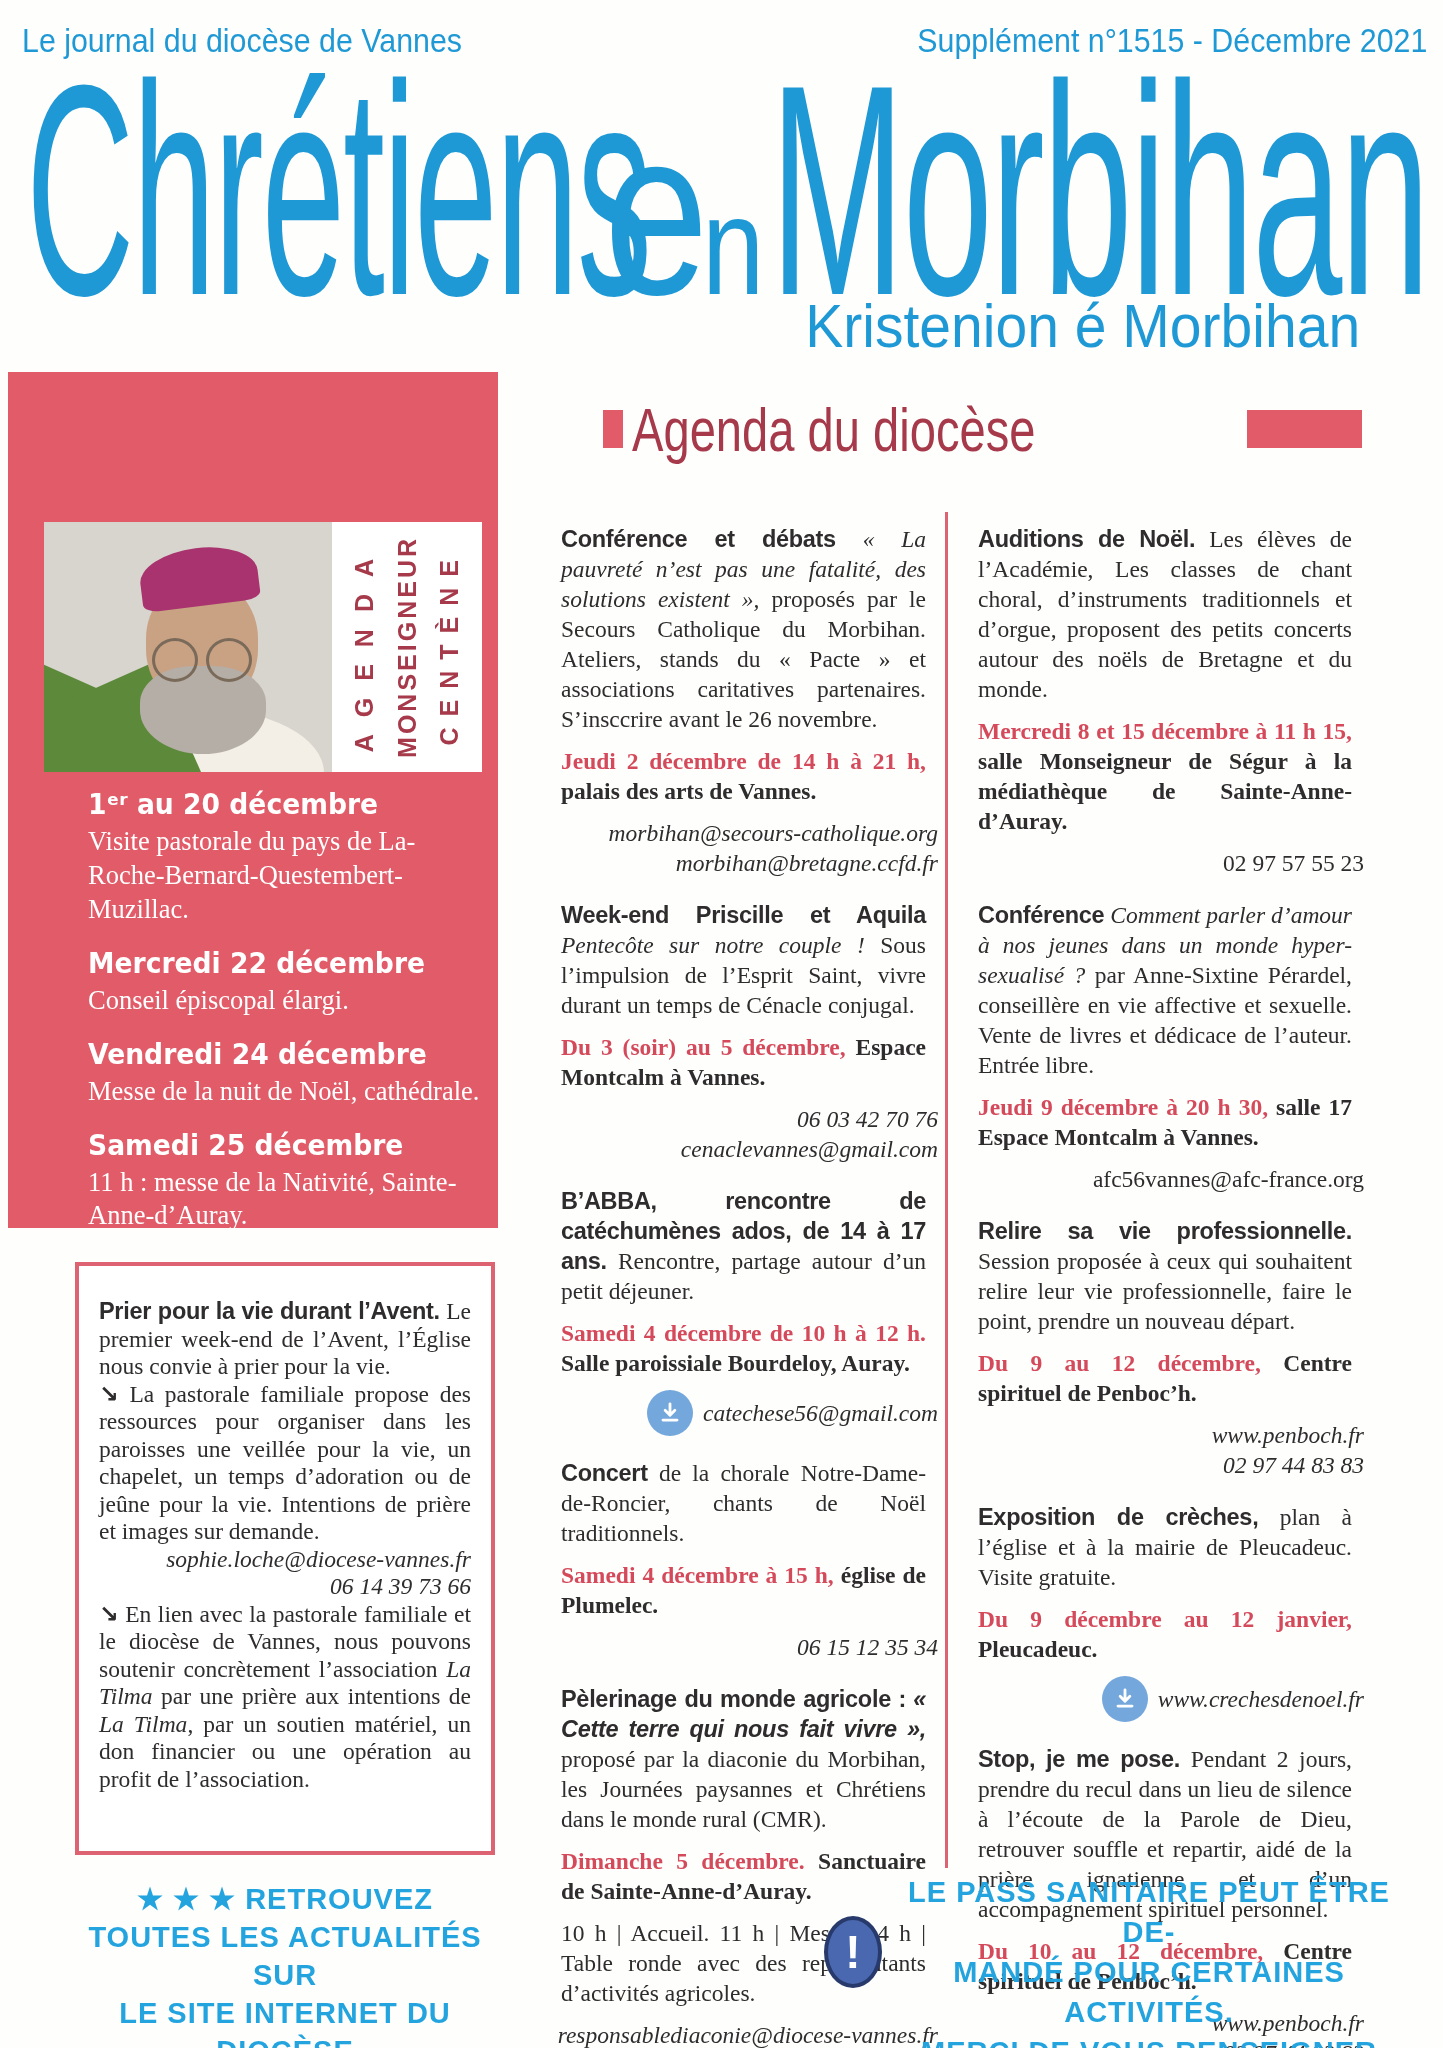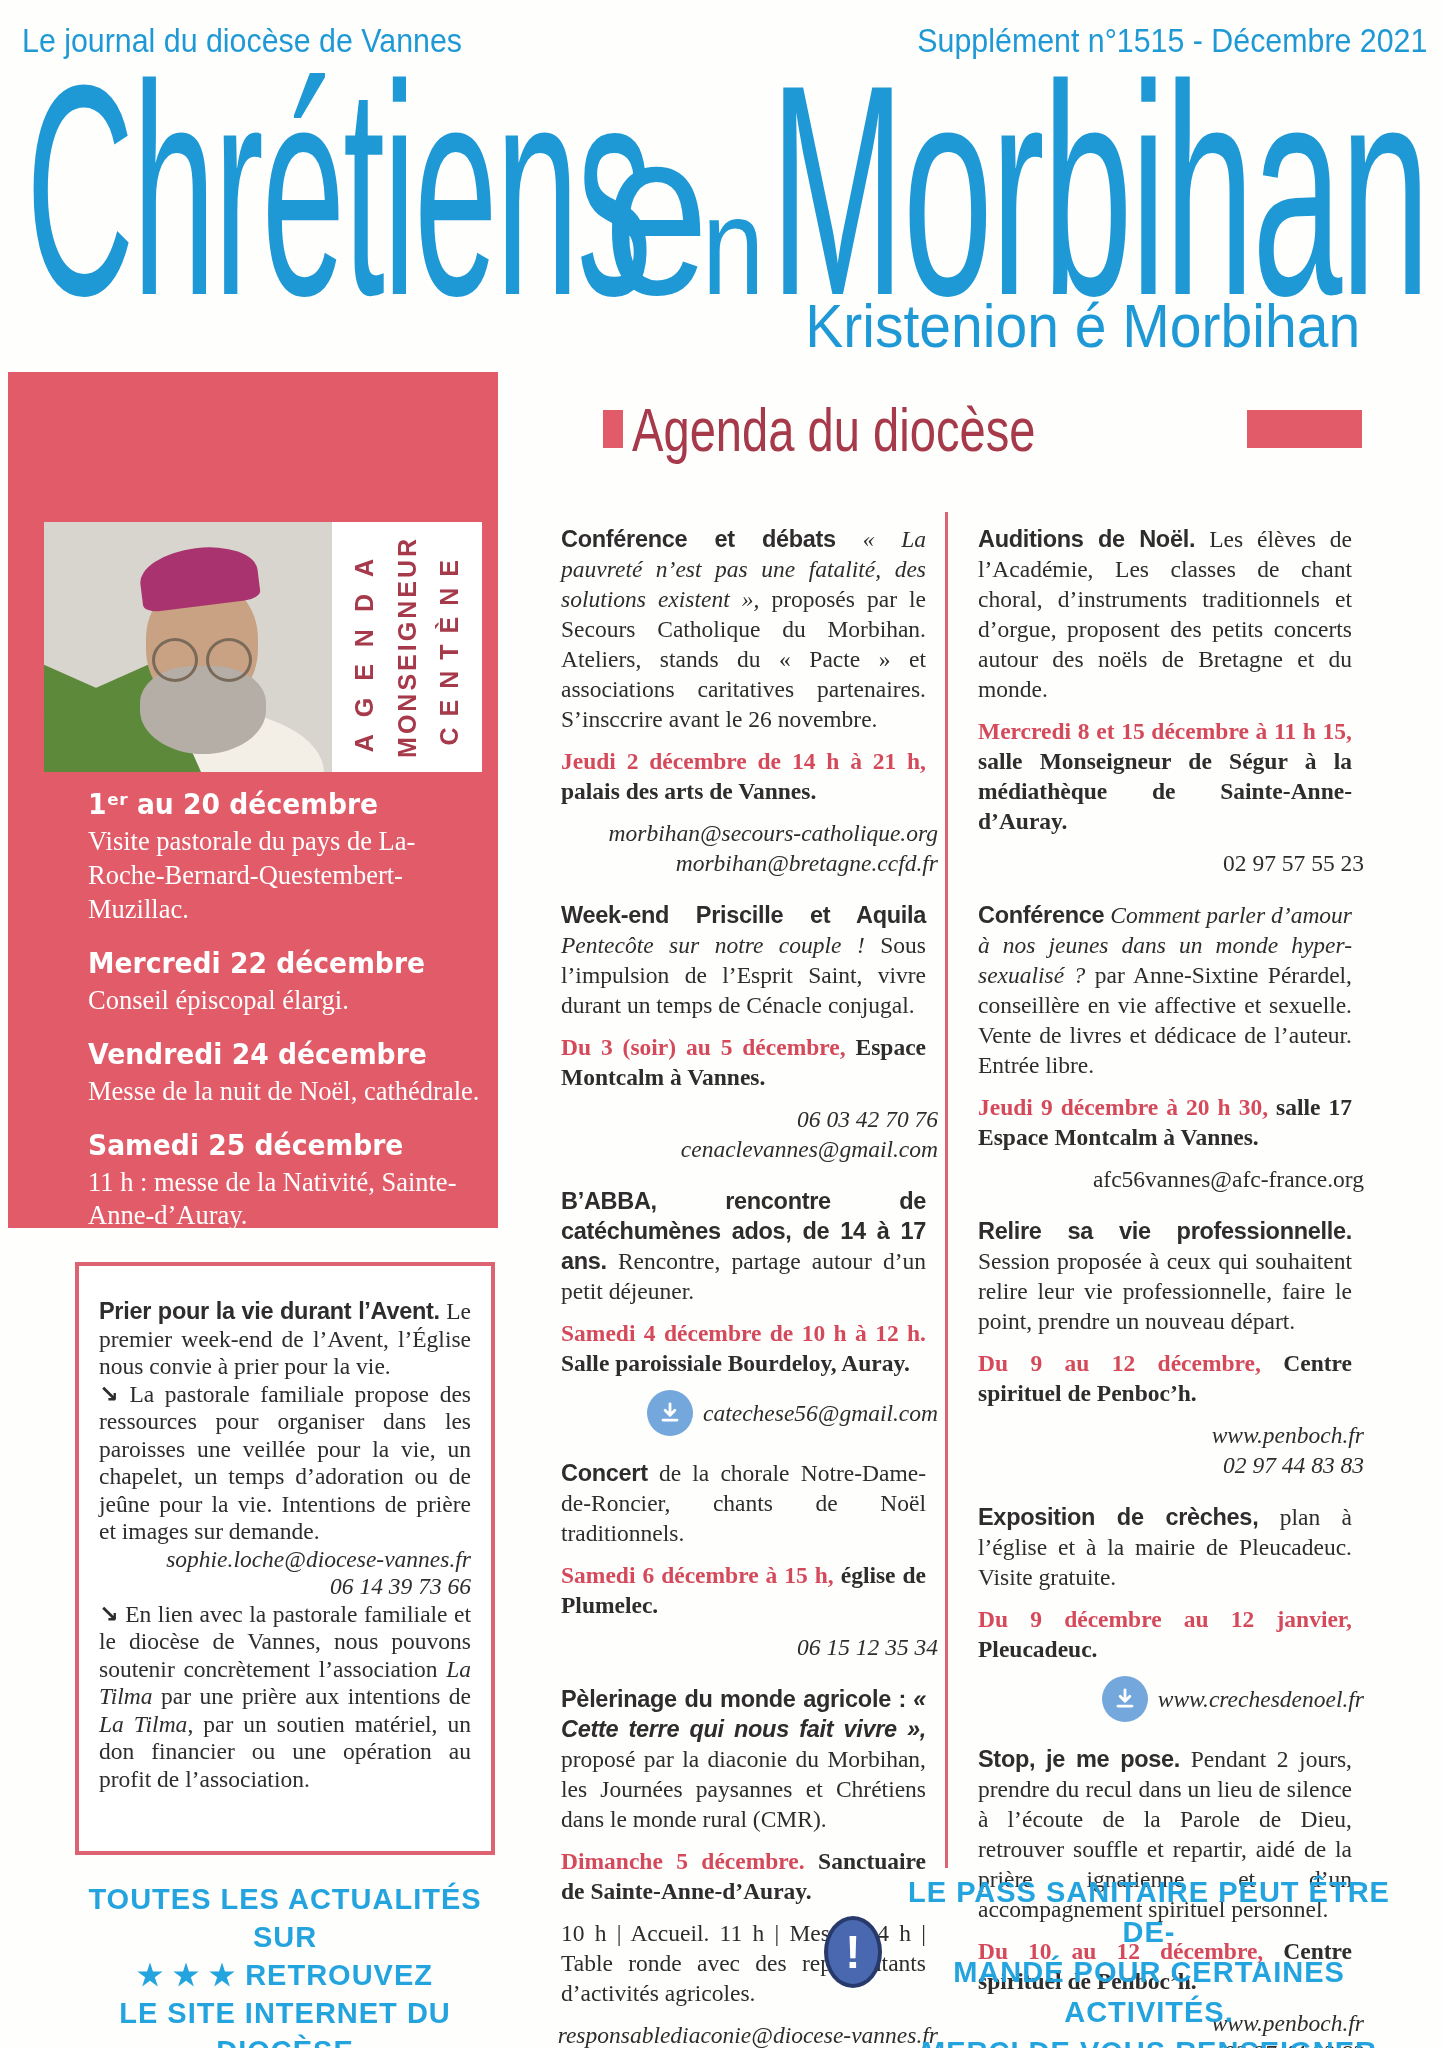--- a/index.html
+++ b/index.html
@@ -186,21 +186,21 @@
               <svg width="26" height="26" viewBox="0 0 24 24" aria-hidden="true">
                 <path d="M12 3.5v9.5M7.5 9.5l4.5 4.5 4.5-4.5M5.5 18.5h13" stroke="#ffffff" stroke-width="2.6" fill="none" stroke-linecap="round" stroke-linejoin="round"></path>
               </svg>
             </span>
             <span>catechese56@gmail.com</span>
           </div>
         </div>
   </div>
       <div class="section">
     <p class="sec-body"><span class="lead">Concert</span> de la chorale Notre-Dame-de-Roncier, chants de Noël traditionnels.</p>
-    <p class="sched"><span class="date">Samedi 6 décembre à 15 h,</span> <span class="place">église de Plumelec.</span></p>
+    <p class="sched"><span class="date">Samedi 4 décembre à 15 h,</span> <span class="place">église de Plumelec.</span></p>
 
     <div class="contacts">
           <div class="contact-line">
             <span>06 15 12 35 34</span>
           </div>
         </div>
   </div>
       <div class="section">
     <p class="sec-body"><span class="lead">Pèlerinage du monde agricole :</span> <span class="lead2">« Cette terre qui nous fait vivre »,</span> proposé par la diaconie du Morbihan, les Journées paysannes et Chrétiens dans le monde rural (CMR).</p>
     <p class="sched"><span class="date">Dimanche 5 décembre.</span> <span class="place">Sanctuaire de Sainte-Anne-d’Auray.</span></p>
@@ -287,22 +287,22 @@
     <p><span class="pb-lead">Prier pour la vie durant l’Avent.</span> <span>Le premier week-end de l’Avent, l’Église nous convie à prier pour la vie.</span></p>
     <p><span class="pb-arrow">↘</span> <span>La pastorale familiale propose des ressources pour organiser dans les paroisses une veillée pour la vie, un chapelet, un temps d’adoration ou de jeûne pour la vie. Intentions de prière et images sur demande.</span></p>
     <div class="pb-contacts" id="pb-contacts1">
         <div>sophie.loche@diocese-vannes.fr</div>
         <div>06 14 39 73 66</div>
       </div>
     <p><span class="pb-arrow">↘</span> <span>En lien avec la pastorale familiale et le diocèse de Vannes, nous pouvons soutenir concrètement l’association </span><span class="pb-assoc">La Tilma</span><span> par une prière aux intentions de </span><span class="pb-assoc">La Tilma</span><span>, par un soutien matériel, un don financier ou une opération au profit de l’association.</span></p>
   </div>
 
   <div class="abs footer-left" id="footer-left">
+      <div>★ ★ ★ Retrouvez</div>
       <div>toutes les actualités sur</div>
-      <div>★ ★ ★ Retrouvez</div>
       <div>le site internet du diocèse</div>
     </div>
   <div class="abs warn-icon">!</div>
   <div class="abs footer-right" id="footer-right">
       <div>Le PASS sanitaire peut être de-</div>
       <div>mandé pour certaines activités.</div>
       <div>Merci de vous renseigner auprès</div>
     </div>
 
 </div>

